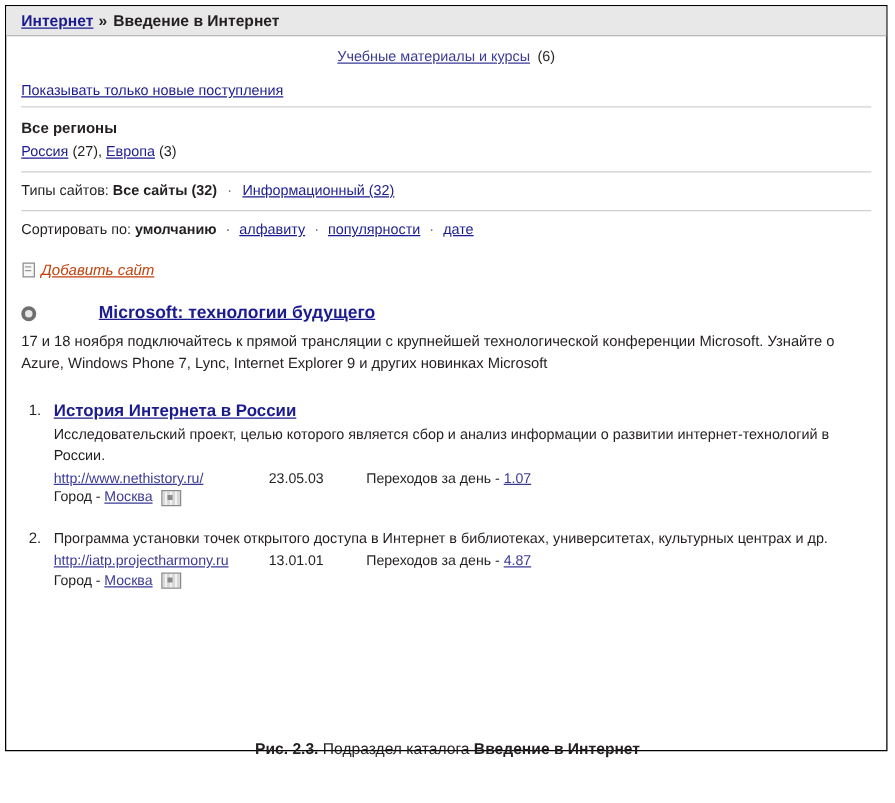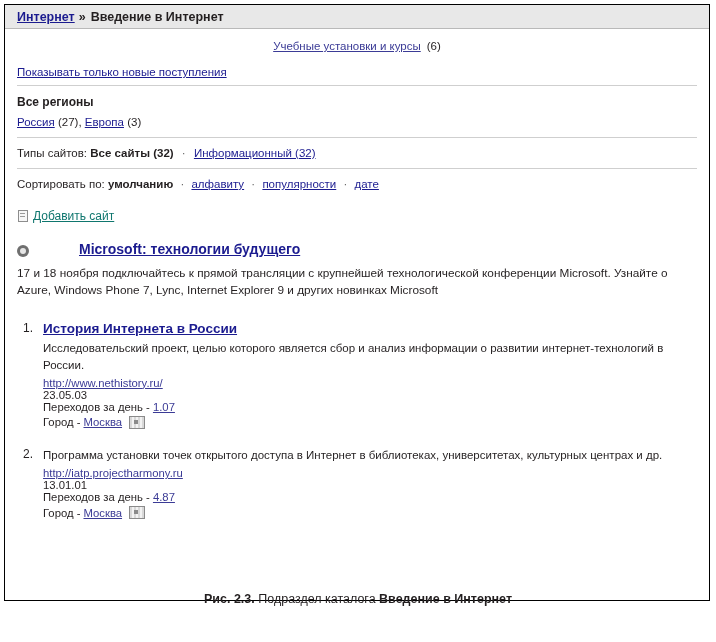--- a/index.html
+++ b/index.html
@@ -122,22 +122,23 @@
   .sort-line a { color: #1b1b8f; text-decoration: underline; }
   .sort-line .sel { font-weight: bold; color: #231f20; }
   .sort-line .bar { color: #666; margin: 0 4px; }
   .add-site {
     display: flex;
     align-items: center;
     padding: 10px 0 12px 0;
     font-size: 12px;
   }
   .add-site a {
-    color: #0f766e;
-    text-decoration: underline;
+    color: #c2410c;
+    text-decoration: underline;
+    font-style: italic;
   }
   .mini-icon {
     display: inline-block;
     width: 11px;
     height: 12px;
     margin-right: 5px;
     position: relative;
     flex: none;
   }
   .mini-icon::before {
@@ -237,21 +238,20 @@
     line-height: 1.42;
     color: #231f20;
     padding-bottom: 4px;
   }
   .result-meta {
     font-size: 11.3px;
     color: #231f20;
     display: flex;
     align-items: baseline;
     padding-bottom: 3px;
-    flex-direction: column;
   }
   .result-meta a { color: #3b3b96; text-decoration: underline; }
   .meta-url { min-width: 172px; }
   .meta-date { min-width: 78px; }
   .meta-hits .hits-label { color: #231f20; }
   .result-city {
     font-size: 11.3px;
     display: flex;
     align-items: center;
   }
@@ -296,21 +296,21 @@
 
     <div class="breadcrumb-bar">
       <a href="#">Интернет</a>
       <span class="breadcrumb-sep">»</span>
       <span class="breadcrumb-current">Введение в Интернет</span>
     </div>
 
     <div class="content">
 
       <div class="row-courses">
-        <a href="#">Учебные установки и курсы</a>
+        <a href="#">Учебные материалы и курсы</a>
         <span class="count">(6)</span>
       </div>
 
       <div class="row-new">
         <a href="#">Показывать только новые поступления</a>
       </div>
 
       <div class="hsep"></div>
 
       <div class="block">

